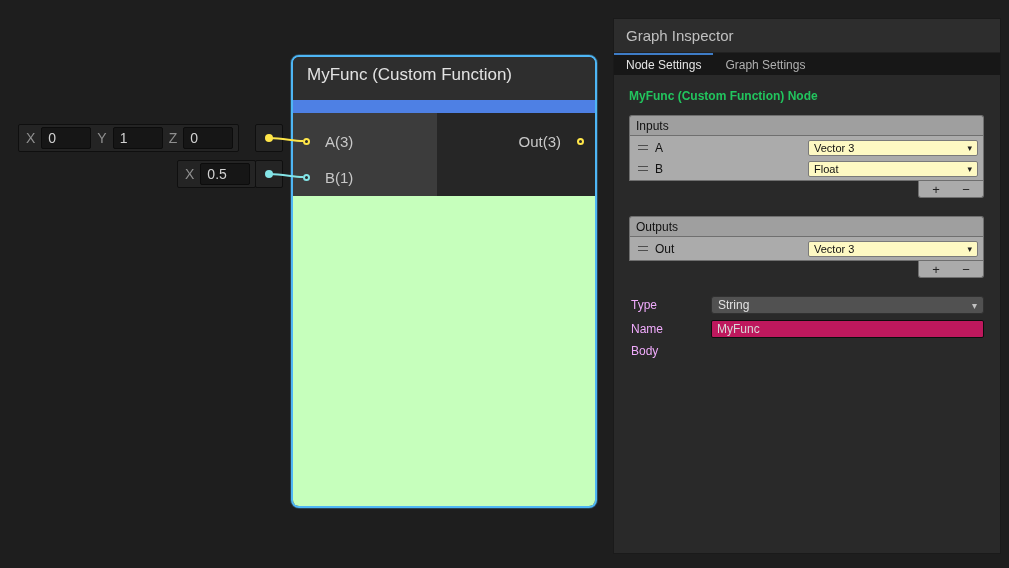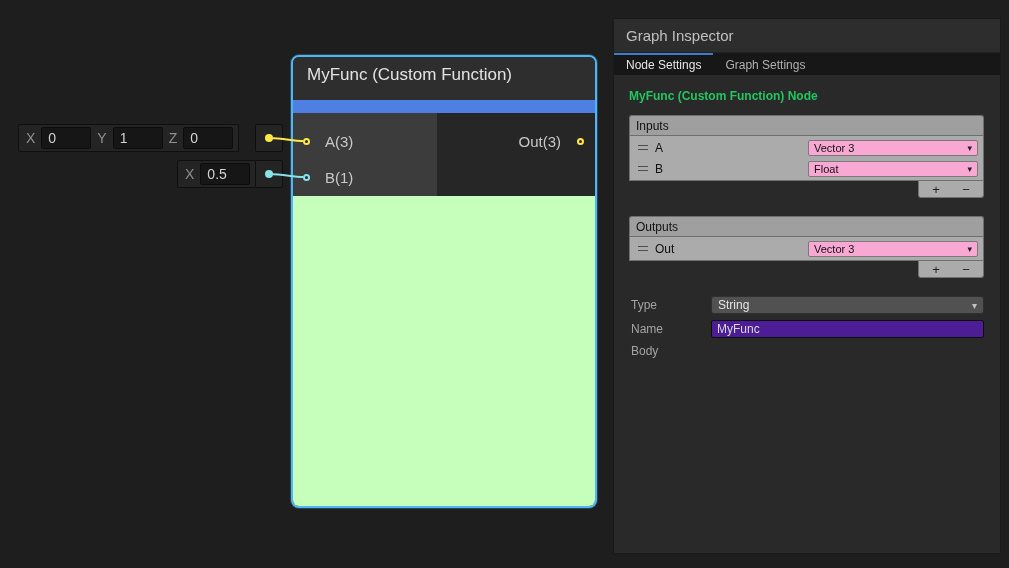--- a/index.html
+++ b/index.html
@@ -53,34 +53,34 @@
   .insp-heading { margin:14px 16px 12px 15px; color:#22c55e; font-size:12px; font-weight:bold; }
 
   .section { margin:0 16px 18px 15px; }
   .sec-header { height:20px; background:#9f9f9f; border:1px solid #6f6f6f; border-bottom:none;
     border-radius:3px 3px 0 0; display:flex; align-items:center; padding-left:6px; font-size:12px; color:#111; }
   .sec-body { background:#ababab; border:1px solid #6f6f6f; padding:1px 2px; }
   .sec-row { height:21px; display:flex; align-items:center; padding:0 3px; }
   .handle { width:10px; height:5px; border-top:1px solid #4e4e4e; border-bottom:1px solid #4e4e4e;
     margin:0 7px 0 3px; }
   .row-name { font-size:12px; color:#111; flex:1; }
-  .lite-dd { width:170px; height:16px; background:#f9a8d4; border:1px solid #7a7a7a; border-radius:2px;
+  .lite-dd { width:170px; height:16px; background:#fef9c3; border:1px solid #7a7a7a; border-radius:2px;
     display:flex; align-items:center; padding:0 5px; font-size:11px; color:#111; }
   .lite-dd .arrow { margin-left:auto; font-size:9px; color:#222; }
   .sec-footer { display:flex; justify-content:flex-end; }
   .footer-box { width:66px; height:17px; background:#ababab; border:1px solid #6f6f6f; border-top:none;
     border-radius:0 0 3px 3px; display:flex; align-items:center; justify-content:space-evenly; }
   .footer-btn { font-size:13px; color:#222; line-height:15px; width:26px; text-align:center; cursor:default; }
 
   .form-row { display:flex; align-items:center; margin:6px 16px 6px 17px; }
-  .form-label { width:80px; font-size:12px; color:#a3a3a3; }
+  .form-label { width:80px; font-size:12px; color:#f0abfc; }
   .dark-dd { flex:1; height:18px; background:#515151; border:1px solid #303030; border-radius:3px;
     display:flex; align-items:center; padding:0 6px; font-size:12px; color:#e2e2e2; }
   .dark-dd .arrow { margin-left:auto; color:#c2c2c2; font-size:10px; }
-  .text-field { flex:1; height:18px; background:#4c1d95; border:1px solid #0d0d0d; border-radius:2px;
+  .text-field { flex:1; height:18px; background:#be185d; border:1px solid #0d0d0d; border-radius:2px;
     color:#d8d8d8; font-size:12px; padding:0 5px; outline:none; }
   .body-row { align-items:flex-start; }
   .body-area { flex:1; height:196px; background:#262626; border:1px solid #0d0d0d; border-radius:2px;
     color:#d0d0d0; font-size:12px; padding:3px 5px; resize:none; outline:none;
     font-family:"Liberation Sans", sans-serif; }
 </style>
 </head>
 <body>
 
 <div class="prop-widget" style="left:18px; top:124px;">

